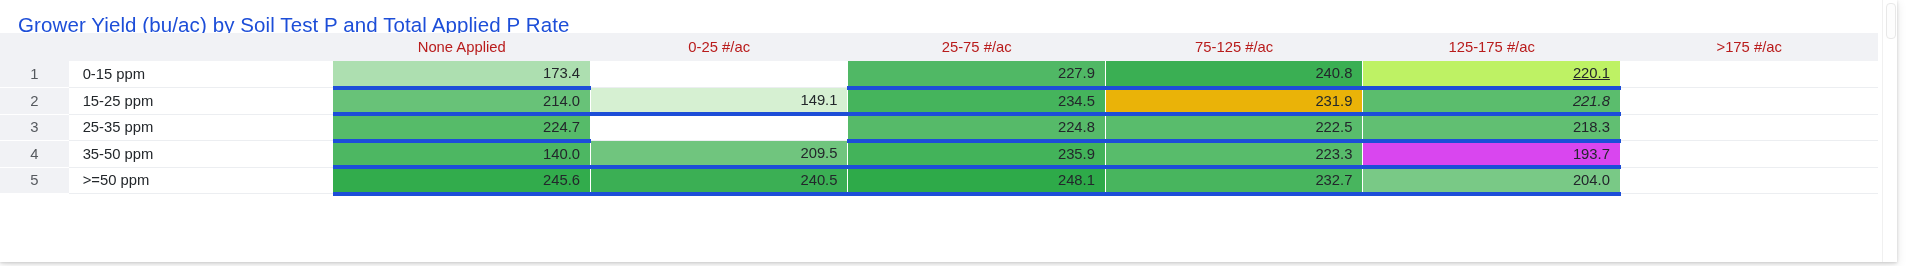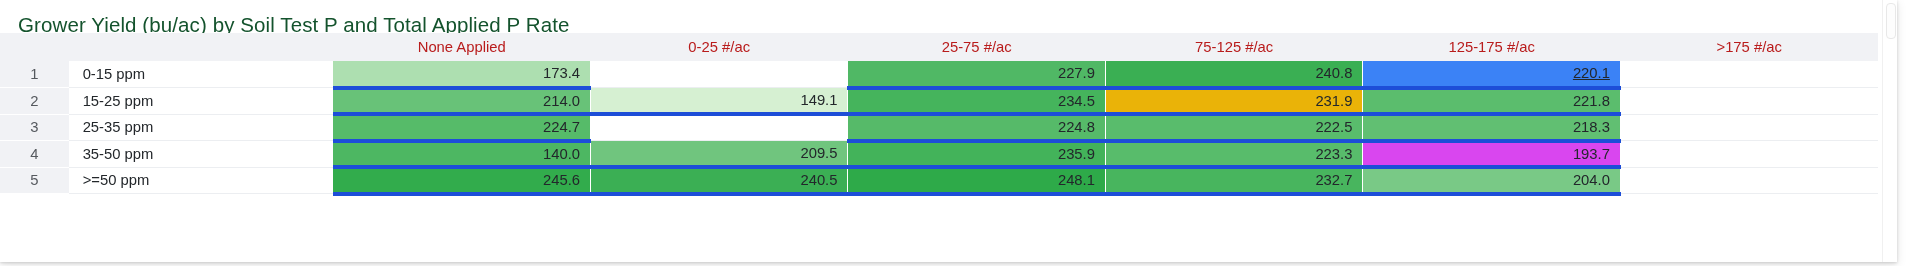--- a/index.html
+++ b/index.html
@@ -18,21 +18,21 @@
     height: 262px;
     margin: 0;
     background: #ffffff;
     box-shadow: 0 1px 3px rgba(0,0,0,0.16), 0 3px 10px rgba(0,0,0,0.10);
     overflow: hidden;
     box-sizing: border-box;
   }
 
   .card-title {
     font-size: 20.5px;
-    color: #14532d;
+    color: #1d4ed8;
     padding: 13px 0 8px 18px;
     letter-spacing: 0.1px;
     height: 33px;
     box-sizing: border-box;
     white-space: nowrap;
   }
 
   .table-scroll {
     position: relative;
     width: 1897px;
@@ -160,31 +160,31 @@
         </tr>
       </thead>
       <tbody id="grid-body">
           <tr>
             <td class="rownum">1</td>
             <td class="rowlabel">0-15 ppm</td>
             <td class="cell" style="background: rgb(173, 223, 176);">173.4</td>
             <td class="empty"></td>
             <td class="cell" style="background: rgb(80, 184, 101);">227.9</td>
             <td class="cell" style="background: rgb(58, 175, 83);">240.8</td>
-            <td class="cell" style="background: #3b82f6; text-decoration: underline;">220.1</td>
+            <td class="cell" style="background: #bef264; text-decoration: underline;">220.1</td>
             <td class="empty"></td>
           </tr>
           <tr>
             <td class="rownum">2</td>
             <td class="rowlabel">15-25 ppm</td>
             <td class="cell" style="background: rgb(104, 194, 120);">214.0</td>
             <td class="cell" style="background: rgb(214, 240, 210);">149.1</td>
             <td class="cell" style="background: rgb(69, 180, 92);">234.5</td>
             <td class="cell" style="background: #eab308; margin-top: 27px;">231.9</td>
-            <td class="cell" style="background: rgb(91, 189, 109);">221.8</td>
+            <td class="cell" style="background: rgb(91, 189, 109); font-style: italic;">221.8</td>
             <td class="empty"></td>
           </tr>
           <tr>
             <td class="rownum">3</td>
             <td class="rowlabel">25-35 ppm</td>
             <td class="cell" style="background: rgb(86, 187, 105);">224.7</td>
             <td class="empty"></td>
             <td class="cell" style="background: rgb(86, 186, 105);">224.8</td>
             <td class="cell" style="background: rgb(89, 188, 108);">222.5</td>
             <td class="cell" style="background: rgb(97, 191, 114);">218.3</td>

